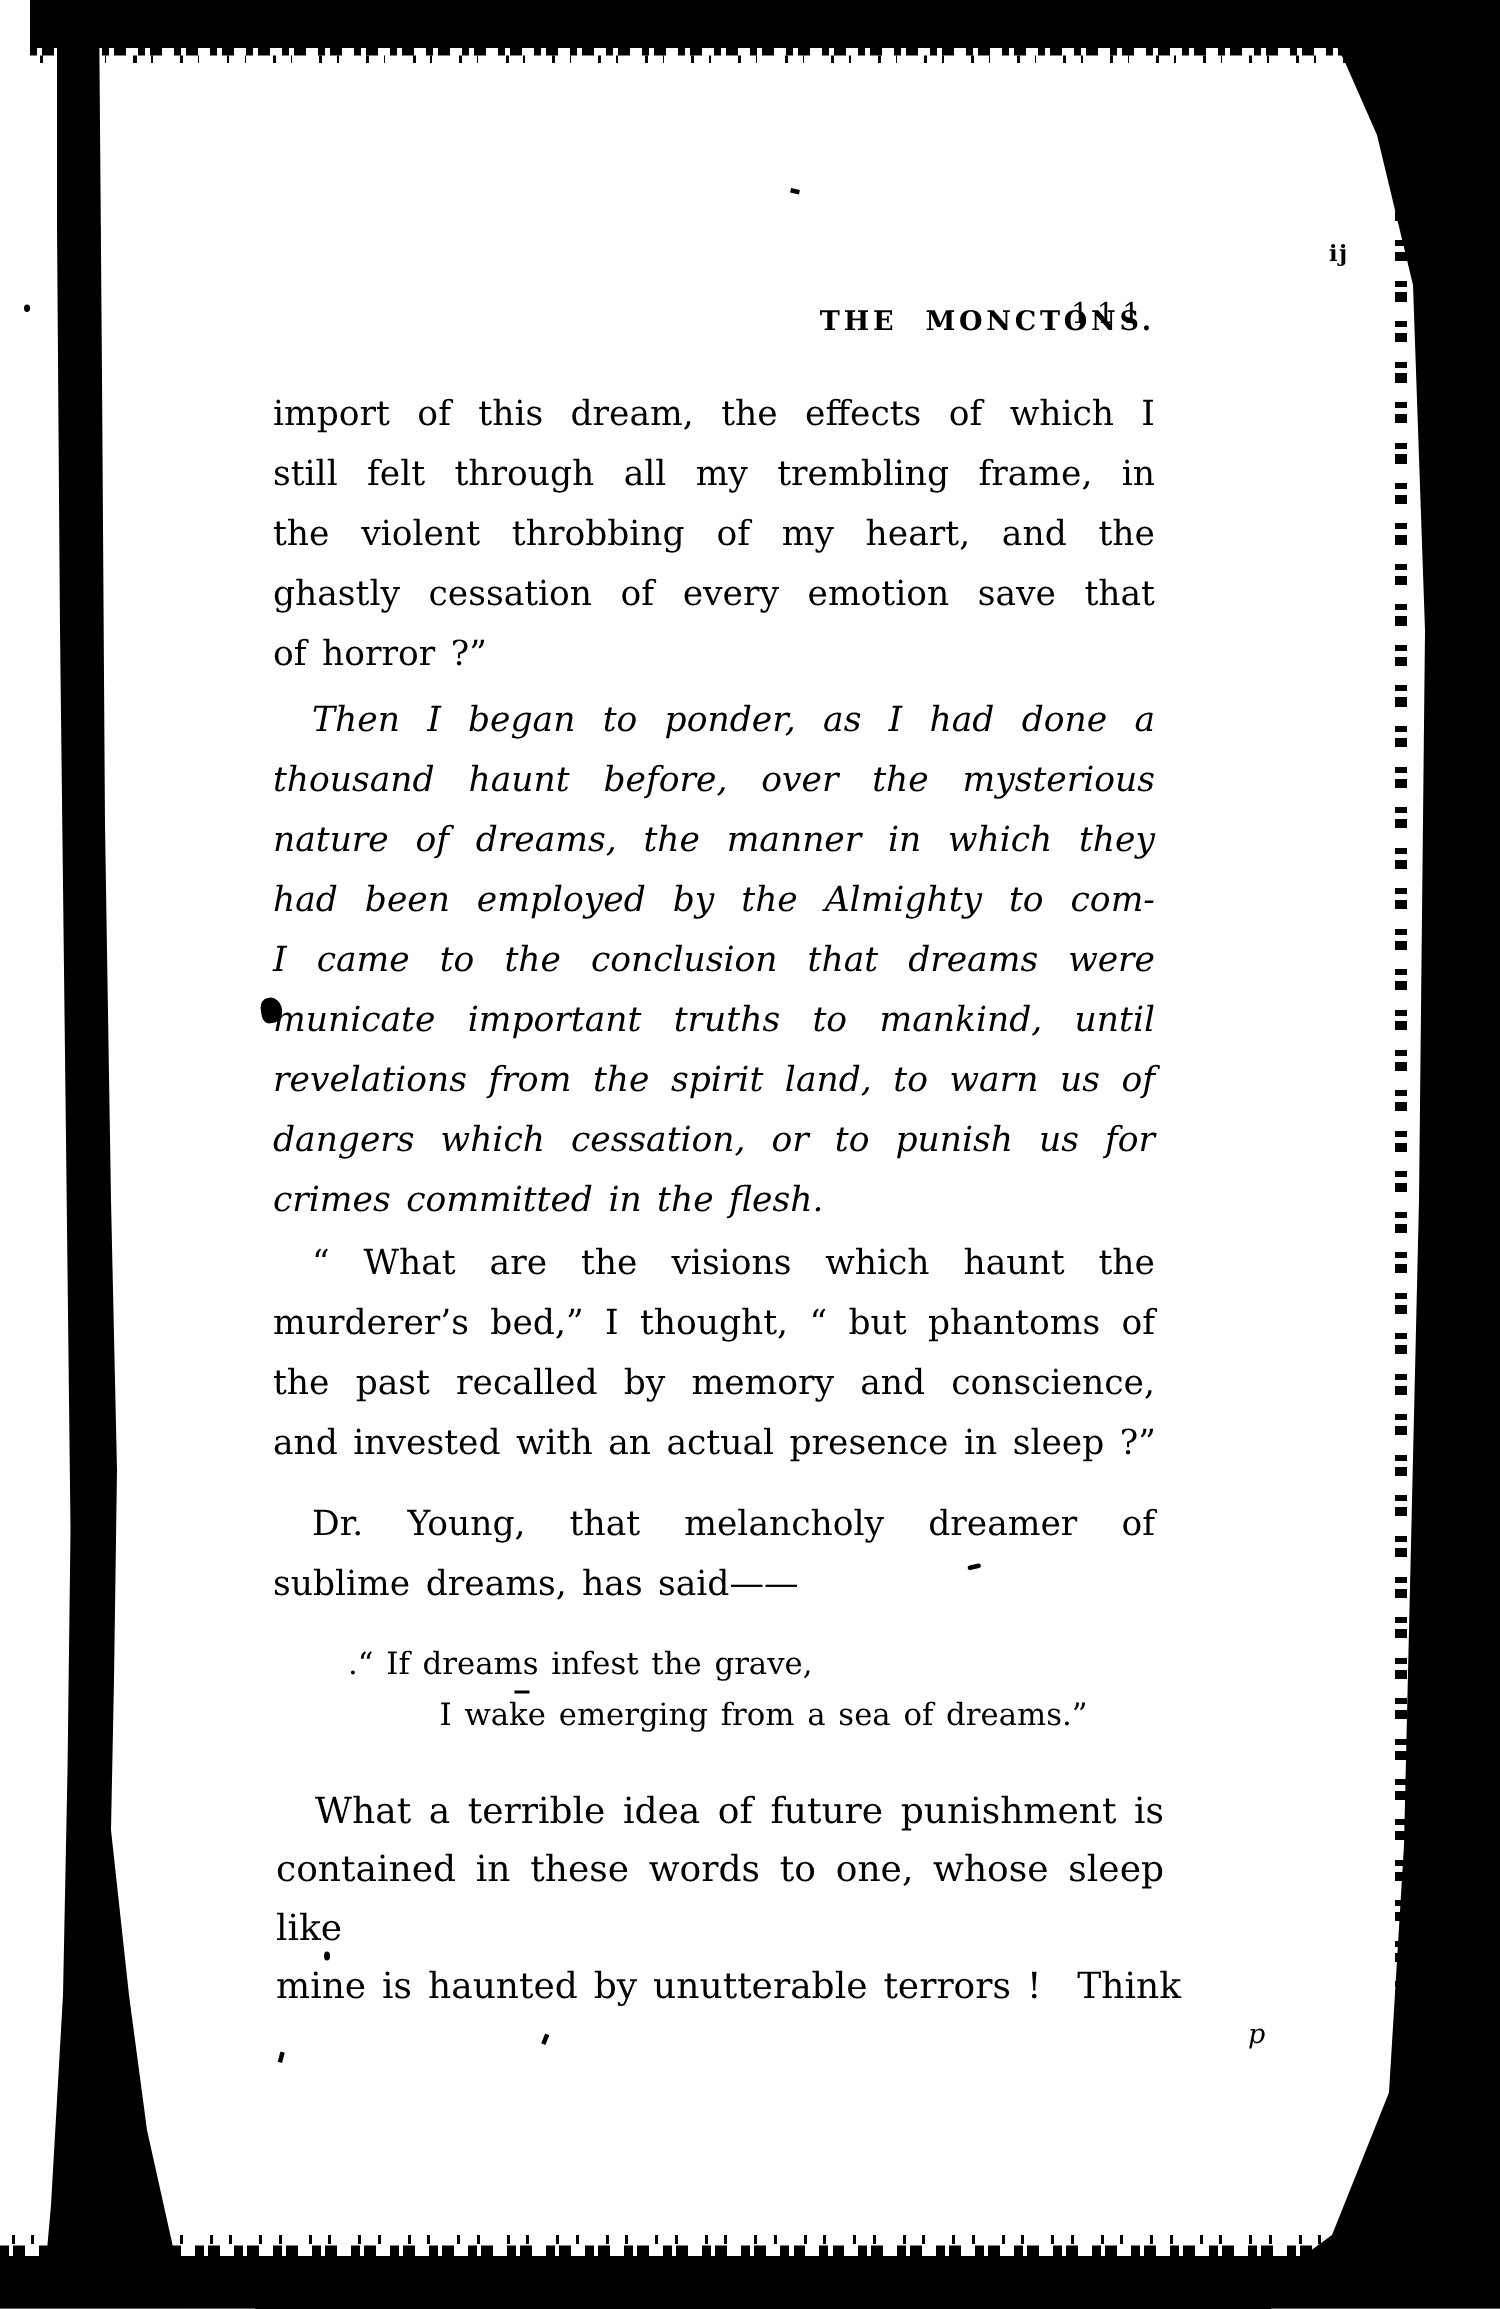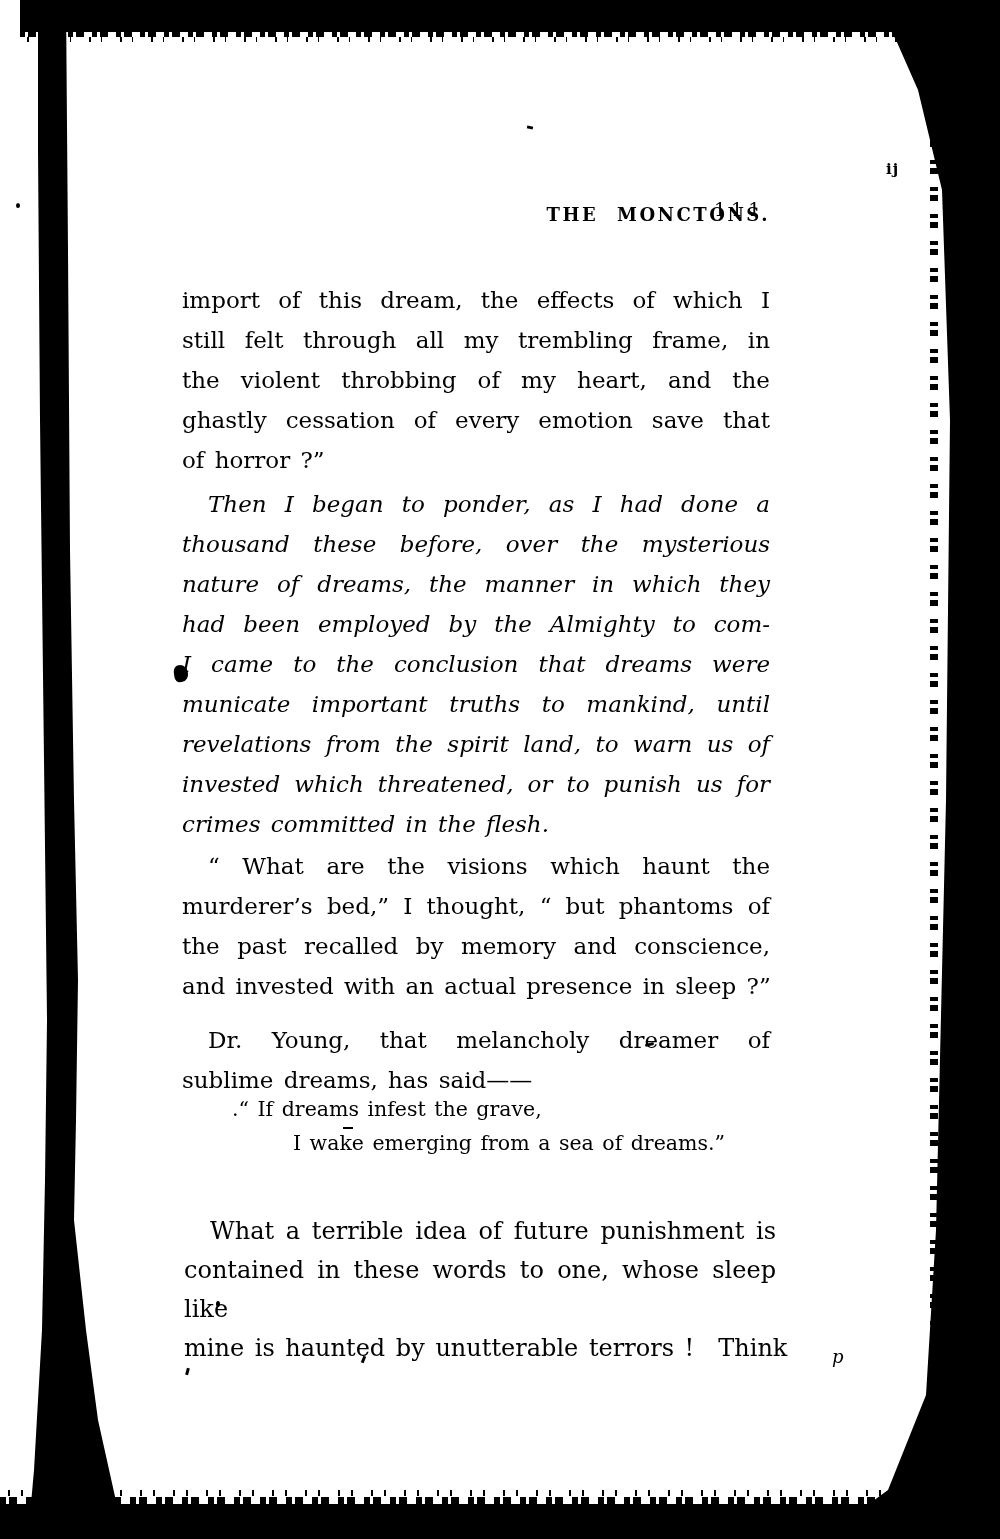--- a/index.html
+++ b/index.html
@@ -47,21 +47,21 @@
   .running-head {
     position: absolute; left: 182px; top: 204px; width: 588px;
     text-align: right; font-size: 18px; font-weight: bold;
     letter-spacing: 2.5px; word-spacing: 10px;
   }
   .page-num {
     position: absolute; left: 714px; top: 198px;
     font-size: 19px; letter-spacing: 5px;
   }
   .para { position: absolute; left: 182px; width: 588px;
-    font-size: 23px; line-height: 40px; word-spacing: 3px; margin-top: 24px; }
+    font-size: 23px; line-height: 40px; word-spacing: 3px; }
   .p1 { top: 256px; }
   .p2 { top: 460px; font-style: italic; }
   .p3 { top: 822px; }
   .p4 { top: 996px; }
   .p5 { top: 1188px; left: 184px; width: 592px; font-size: 24px; line-height: 39px; }
   .line { text-align: left; white-space: nowrap; }
   .line.j { text-align: justify; text-align-last: justify; white-space: normal; }
   .line.ind { text-indent: 26px; }
   .verse { position: absolute; left: 182px; top: 1092px; width: 588px;
     font-size: 20.5px; line-height: 34px; word-spacing: 2px; }
@@ -105,27 +105,27 @@
   <section class="para p1">
     <div class="line j">import of this dream, the effects of which I</div>
     <div class="line j">still felt through all my trembling frame, in</div>
     <div class="line j">the violent throbbing of my heart, and the</div>
     <div class="line j">ghastly cessation of every emotion save that</div>
     <div class="line">of horror ?”</div>
   </section>
 
   <section class="para p2">
     <div class="line j ind">Then I began to ponder, as I had done a</div>
-    <div class="line j">thousand these before, over the mysterious</div>
+    <div class="line j">thousand haunt before, over the mysterious</div>
     <div class="line j">nature of dreams, the manner in which they</div>
     <div class="line j">had been employed by the Almighty to com-</div>
     <div class="line j">I came to the conclusion that dreams were</div>
     <div class="line j">municate important truths to mankind, until</div>
     <div class="line j">revelations from the spirit land, to warn us of</div>
-    <div class="line j">invested which threatened, or to punish us for</div>
+    <div class="line j">dangers which cessation, or to punish us for</div>
     <div class="line">crimes committed in the flesh.</div>
   </section>
 
   <section class="para p3">
     <div class="line j ind">“ What are the visions which haunt the</div>
     <div class="line j">murderer’s bed,” I thought, “ but phantoms of</div>
     <div class="line j">the past recalled by memory and conscience,</div>
     <div class="line">and invested with an actual presence in sleep ?”</div>
   </section>
 

